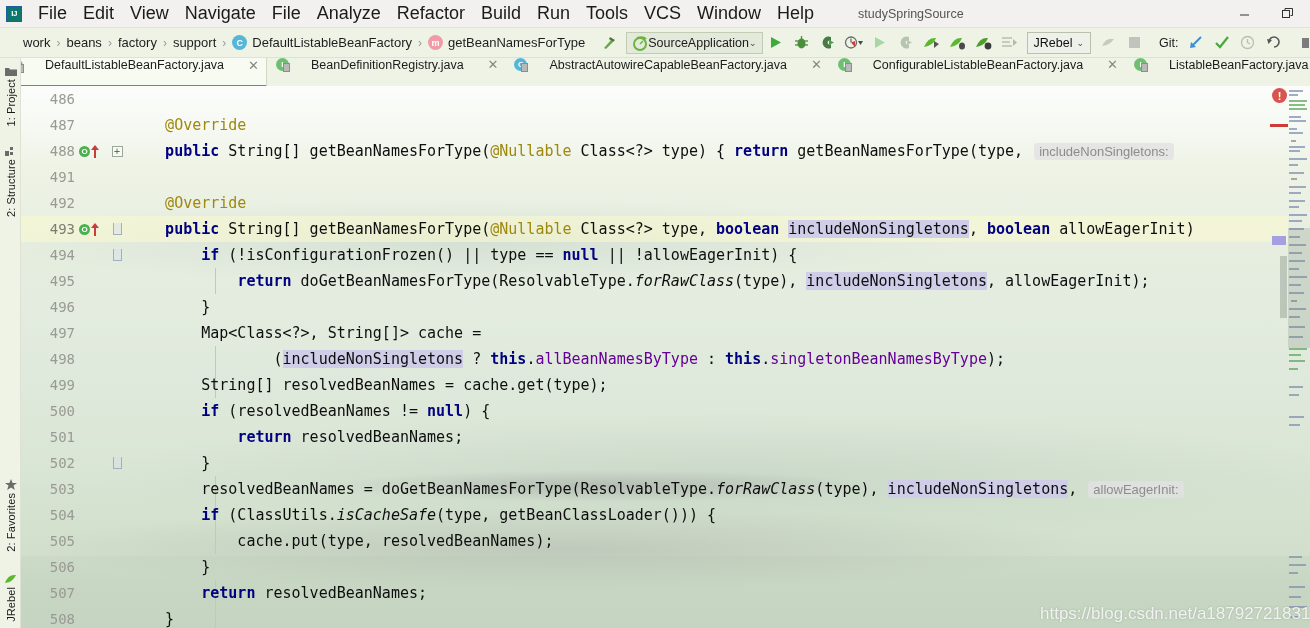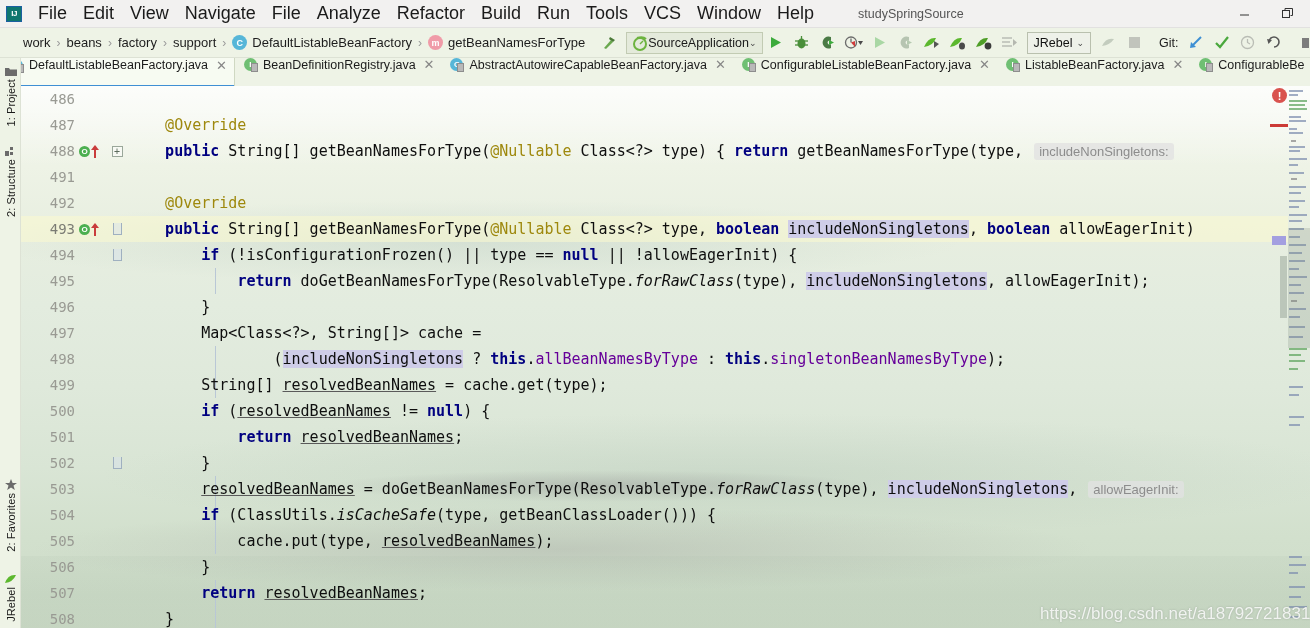--- a/index.html
+++ b/index.html
@@ -88,21 +88,21 @@
   .git-label { font-size: 12.5px; color: #1a1a1a; padding: 0 4px 0 2px; }
 
   
   .tabsbar {
     position: absolute; top: 58px; left: 0; width: 1310px; height: 28px;
     background: #eef3e6;
     display: flex; align-items: flex-end;
     overflow: hidden;
   }
   .tab {
-    display: flex; align-items: center; gap: 6px;
+    display: flex; align-items: center; gap: 22px;
     height: 43px; padding: 0 7px 0 9px;
     font-size: 12.5px; color: #1b1b1b; white-space: nowrap;
     cursor: default; position: relative;
   }
   .tab.active {
     background: #f7fbf2;
     border: 1px solid #cfd8c2; border-bottom: none;
   }
   .tab.active::after {
     content: ""; position: absolute; left: 0; right: 0; bottom: -1px;
@@ -211,21 +211,21 @@
     position: relative; z-index: 2;
     white-space: pre; color: #0e0e0e; letter-spacing: 0px;
   }
 
   
   .kw   { color: #000080; font-weight: bold; }
   .ann  { color: #9e880d; }
   .fld  { color: #660099; }
   .stat { color: #0e0e0e; font-style: italic; }
   .ident-sel { background: #cfcde8; }
-  .uline { text-decoration: underline; text-decoration-color: #5a5a5a; text-align: right; }
+  .uline { text-decoration-color: #5a5a5a; text-align: right; }
   .inlay {
     background: rgba(225,225,225,0.78); color: #8c8c8c;
     font-family: "Liberation Sans", sans-serif; font-size: 13px;
     padding: 1px 5px; border-radius: 3px; margin: 0 2px;
   }
   .indent-guide {
     position: absolute; width: 1px; background: #b9c7d6; z-index: 1;
   }
 
   

